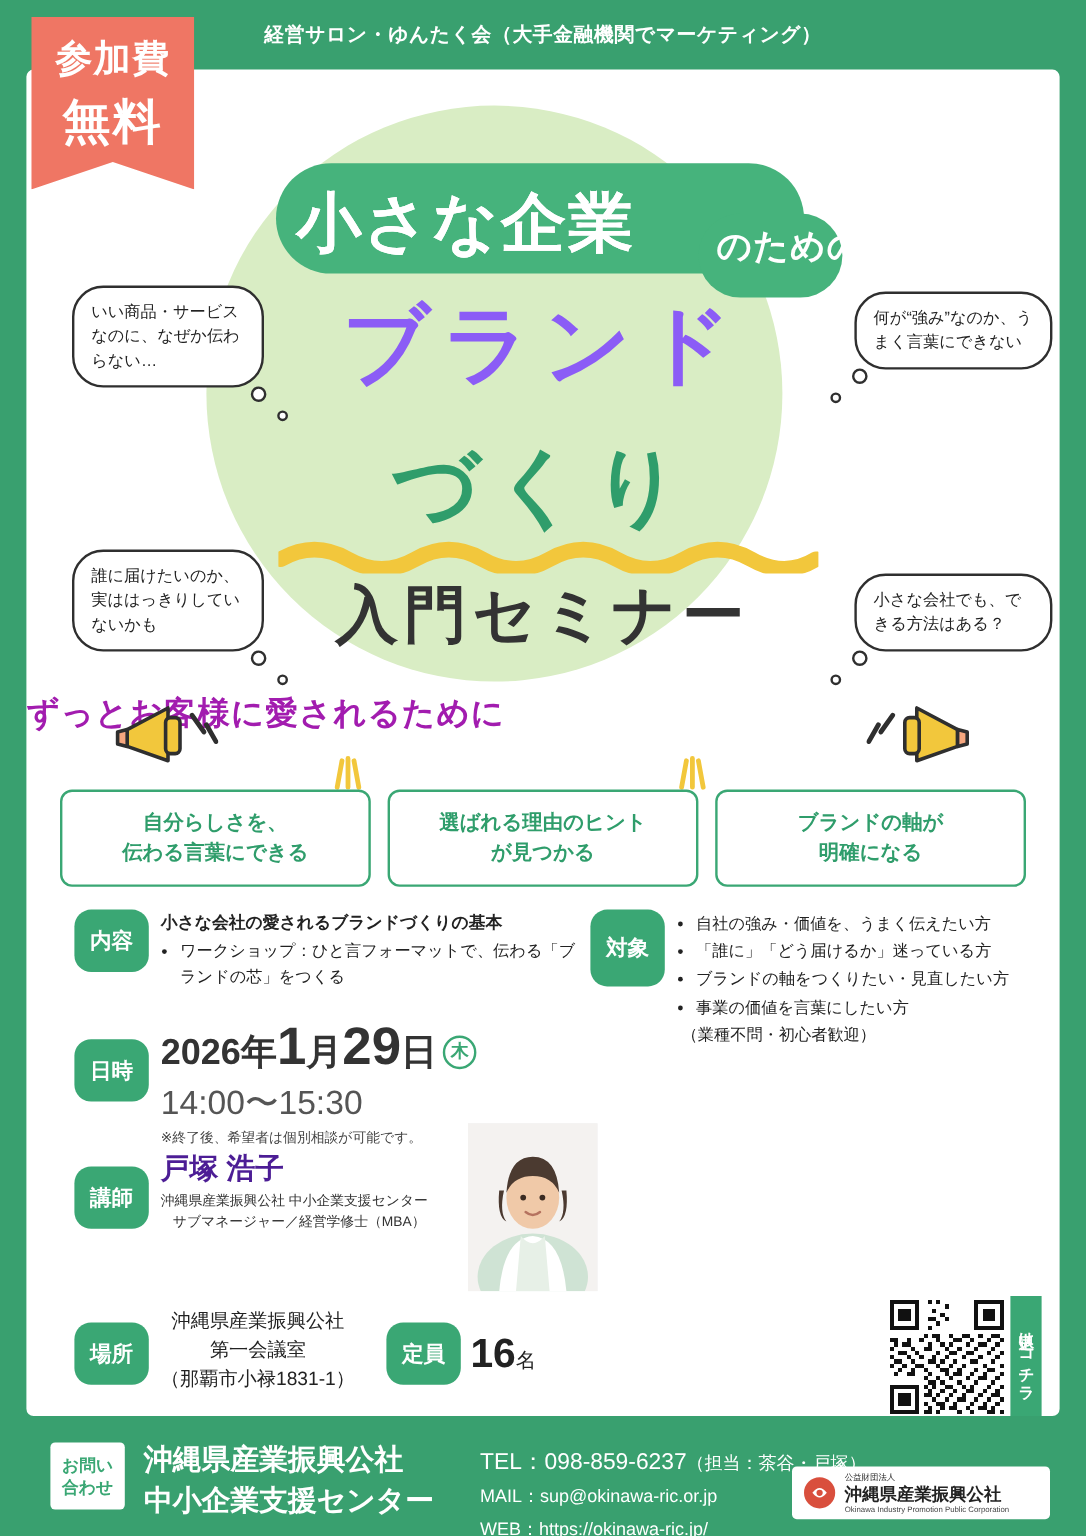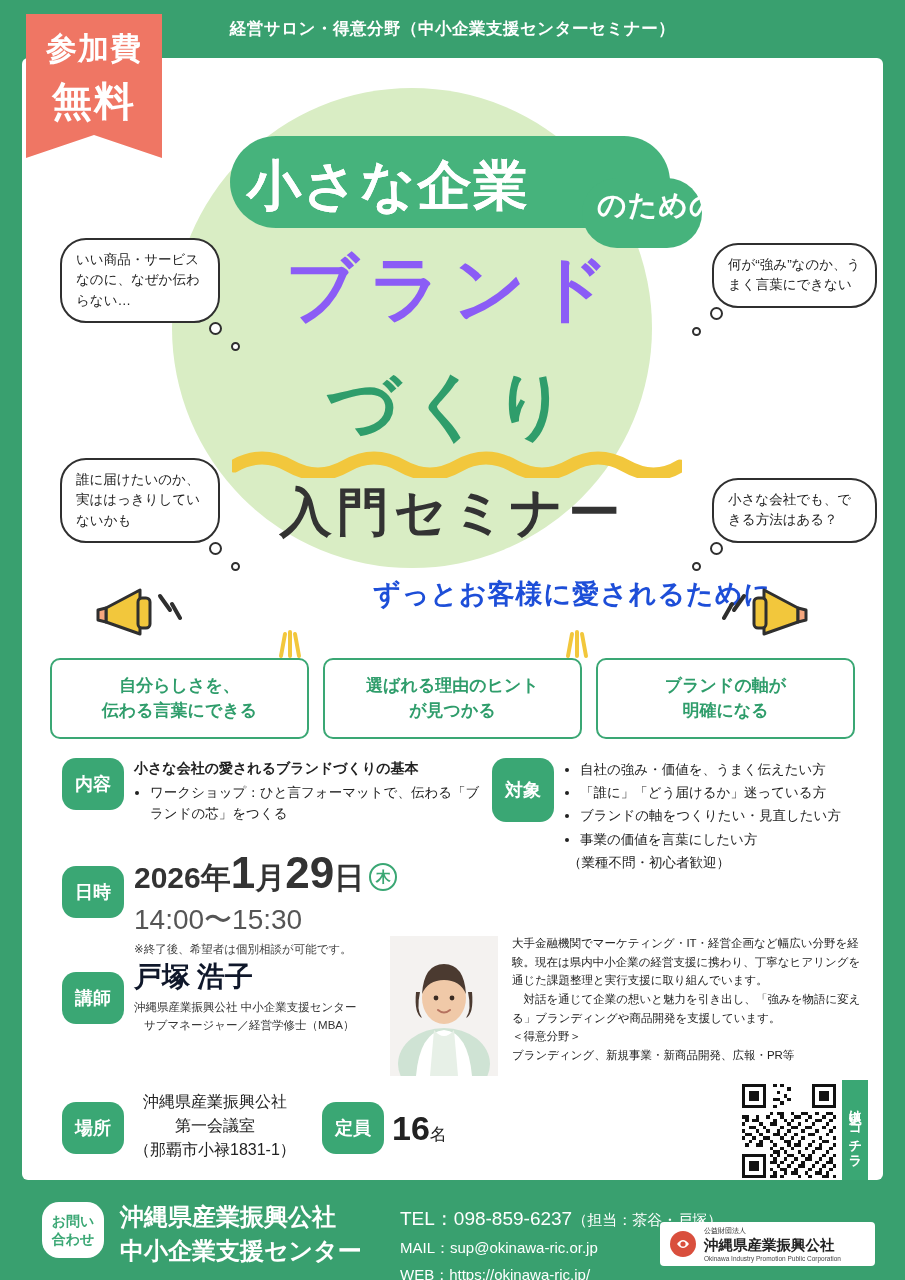--- a/index.html
+++ b/index.html
@@ -72,22 +72,22 @@
   .t-big2 {
     position: absolute; left: 0; top: 300px; width: 861px; text-align: center;
     font-size: 72px; font-weight: bold; color: #2f9d6b; letter-spacing: 10px;
   }
   .squiggle { position: absolute; left: 210px; top: 390px; width: 450px; height: 30px; }
   .t-sub {
     position: absolute; left: 0; top: 420px; width: 861px; text-align: center;
     font-size: 52px; font-weight: bold; color: #333333; letter-spacing: 5px;
   }
   .t-tag {
-    position: absolute; left: 0; top: 518px; width: 750px; text-align: right;
-    font-size: 27px; font-weight: bold; color: #1d4ed8; letter-spacing: 1px;
+    position: absolute; left: 0; top: 518px; width: 750px; text-align: left;
+    font-size: 27px; font-weight: bold; color: #a21caf; letter-spacing: 1px;
   }
   
   .megaphone { position: absolute; z-index: 31; }
   
   .bubble {
     position: absolute; z-index: 35;
     background: #ffffff; border: 2px solid #2f2f2f; border-radius: 26px;
     padding: 10px 14px; font-size: 13.5px; line-height: 1.5; color: #222;
   }
   .bubble .dot1, .bubble .dot2 {
@@ -133,21 +133,21 @@
   .dow {
     display: inline-block; width: 28px; height: 28px; line-height: 24px;
     border: 2px solid #3aa774; border-radius: 50%; color: #3aa774;
     font-size: 15px; text-align: center; vertical-align: 6px; margin-left: 5px;
   }
   .date-line2 { font-size: 28px; color: #555; margin-top: 2px; }
   .date-note { font-size: 11.5px; color: #444; margin-top: 3px; }
   
   #sec-lect { left: 40px; top: 900px; width: 330px; display: flex; gap: 10px; }
   #sec-lect .label-pill { width: 62px; height: 52px; flex: none; margin-top: 14px; }
-  .lect-name { font-size: 28px; font-weight: bold; color: #0f172a; font-family: Liberation Serif, serif; }
+  .lect-name { font-size: 24px; font-weight: bold; color: #4c1d95; }
   .lect-org { font-size: 11.5px; color: #333; line-height: 1.55; margin-top: 3px; }
   
   .portrait {
     position: absolute; left: 368px; top: 878px; width: 108px; height: 140px;
     overflow: hidden; background: #f2f2f2;
   }
   
   .bio {
     position: absolute; left: 490px; top: 876px; width: 352px;
     font-size: 11.5px; color: #222; line-height: 1.62;
@@ -166,21 +166,21 @@
   .qr-wrap { position: absolute; left: 716px; top: 1022px; width: 102px; height: 102px; background: #fff; }
   .qr-side {
     position: absolute; left: 820px; top: 1022px; width: 26px; height: 102px;
     background: #3aa774; color: #fff; font-size: 13px; font-weight: bold;
     writing-mode: vertical-rl; display: flex; align-items: center; justify-content: center;
   }
   
   .footer { position: absolute; left: 0; top: 1188px; width: 905px; height: 92px; color: #fff; }
   .foot-pill {
     position: absolute; left: 42px; top: 14px; width: 62px; height: 56px;
-    background: #ffffff; color: #3aa774; border-radius: 17px;
+    background: #ffffff; color: #3aa774; border-radius: 4px;
     font-size: 14px; font-weight: bold; 
     display: flex; flex-direction: column; align-items: center; justify-content: center; line-height: 1.3;
   }
   .foot-org { position: absolute; left: 120px; top: 12px; font-size: 24px; font-weight: bold; line-height: 1.42; }
   .foot-contact { position: absolute; left: 400px; top: 14px; font-size: 15px; line-height: 1.75; }
   .foot-contact .tel { font-size: 19px; }
   .foot-logo {
     position: absolute; left: 660px; top: 34px; width: 215px; height: 44px;
     background: #fff; border-radius: 4px; display: flex; align-items: center; gap: 6px; padding: 0 8px;
   }
@@ -188,21 +188,21 @@
   .foot-logo .txt1 { font-size: 7px; color: #222; }
   .foot-logo .txt2 { font-size: 14.5px; font-weight: bold; color: #222; letter-spacing: 0; }
   .foot-logo .txt3 { font-size: 6.5px; color: #444; }
 </style>
 </head>
 <body>
 
 <div id="poster">
 
   <div class="header-bar">
-    <div class="header-title">経営サロン・得意分野（中小企業支援センターセミナー）</div>
+    <div class="header-title">経営サロン・ゆんたく会（大手金融機関でマーケティング）</div>
   </div>
 
   <div class="card">
 
     <div class="pale-circle"></div>
 
     <div class="title-wrap">
       <div class="t-line1-bg"></div>
       <div class="t-line1-bg2"></div>
       <div class="t-line1">小さな企業</div>
@@ -330,24 +330,20 @@
         <ellipse cx="54" cy="62" rx="22" ry="26" fill="#f0c9a8"></ellipse>
         <path d="M32 58 q2 -30 22 -30 q20 0 22 30 q-6 -14 -22 -14 q-16 0 -22 14 z" fill="#4b3a30"></path>
         <path d="M30 56 q-4 18 2 26 q-8 -4 -6 -26 z" fill="#4b3a30"></path>
         <path d="M78 56 q4 18 -2 26 q8 -4 6 -26 z" fill="#4b3a30"></path>
         <circle cx="46" cy="62" r="2.4" fill="#3a2b22"></circle>
         <circle cx="62" cy="62" r="2.4" fill="#3a2b22"></circle>
         <path d="M48 74 q6 5 12 0" stroke="#b5725f" stroke-width="2" fill="none" stroke-linecap="round"></path>
       </svg>
     </div>
 
-    <div class="bio" style="white-space:pre-line">大手金融機関でマーケティング・IT・経営企画など幅広い分野を経験。現在は県内中小企業の経営支援に携わり、丁寧なヒアリングを通じた課題整理と実行支援に取り組んでいます。
-　対話を通じて企業の想いと魅力を引き出し、「強みを物語に変える」ブランディングや商品開発を支援しています。
-＜得意分野＞
-ブランディング、新規事業・新商品開発、広報・PR等</div>
 
     <div class="sec" id="sec-place">
       <div class="label-pill">場所</div>
       <div class="place-body">
         <div>沖縄県産業振興公社</div>
         <div>第一会議室</div>
         <div>（那覇市小禄1831-1）</div>
       </div>
     </div>
 

